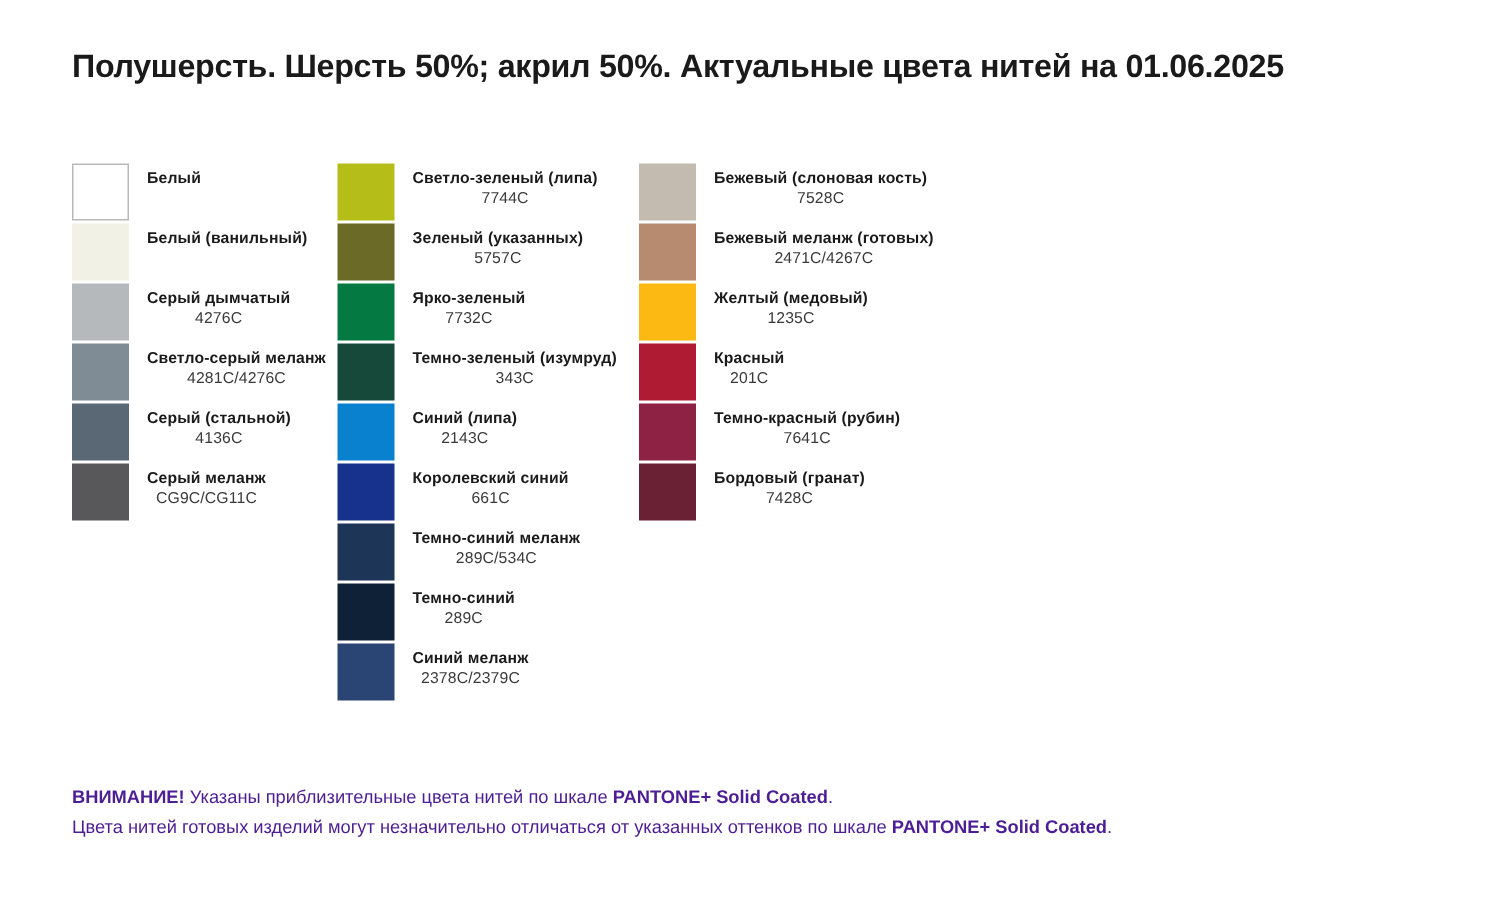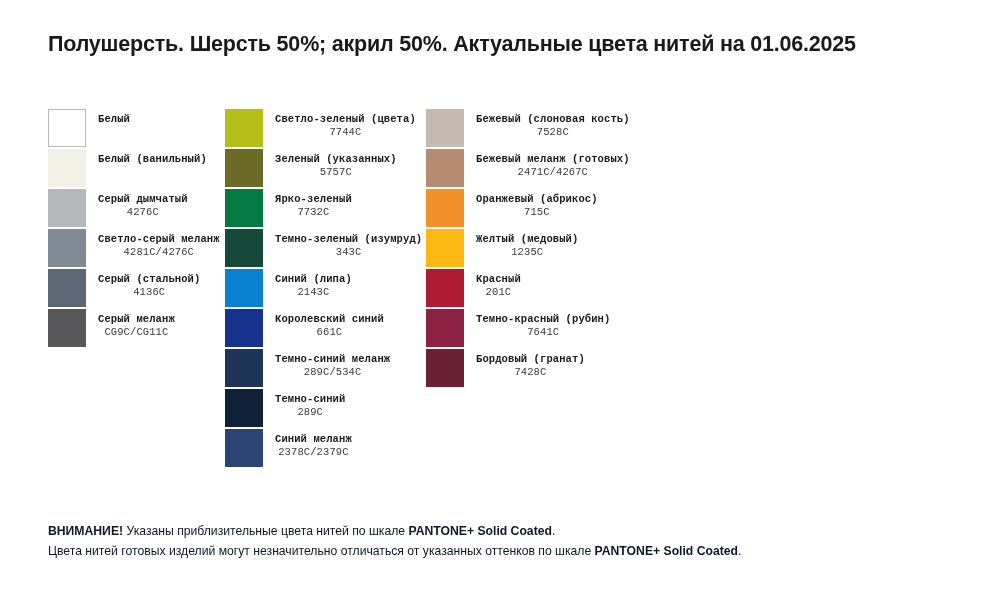--- a/index.html
+++ b/index.html
@@ -32,21 +32,20 @@
     left: 48px;
     top: 109px;
     width: 904px;
     display: flex;
     gap: 0px;
   }
 
   .swatch-column {
     width: 177px;
     flex: 0 0 auto;
-    font-family: Liberation Mono, monospace;
   }
   .swatch-column.col-2 { margin-left: 0px; }
   .swatch-column.col-3 { margin-left: 0px; padding-left: 24px; }
 
   .swatch-row {
     display: flex;
     align-items: flex-start;
     height: 40px;
   }
 
@@ -84,21 +83,21 @@
   .swatch-code:empty { display: none; }
 
   #footer-note {
     position: absolute;
     left: 48px;
     top: 522px;
     width: 900px;
   }
   .footer-line {
     font-size: 12.2px;
-    color: #0f172a;
+    color: #4c1d95;
     line-height: 1.62;
     white-space: nowrap;
   }
   .footer-strong { font-weight: bold; }
 </style>
 </head>
 <body>
 
 <div id="page-title">Полушерсть. Шерсть 50%; акрил 50%. Актуальные цвета нитей на 01.06.2025</div>
 
@@ -142,21 +141,21 @@
         <div class="swatch-text">
           <div class="swatch-name">Серый меланж</div>
           <div class="swatch-code">CG9C/CG11C</div>
         </div>
       </div>
     </div>
   <div class="swatch-column col-2">
       <div class="swatch-row">
         <div class="swatch-chip" style="background: rgb(181, 189, 25);"></div>
         <div class="swatch-text">
-          <div class="swatch-name">Светло-зеленый (цвета)</div>
+          <div class="swatch-name">Светло-зеленый (липа)</div>
           <div class="swatch-code">7744C</div>
         </div>
       </div>
       <div class="swatch-row">
         <div class="swatch-chip" style="background: rgb(107, 107, 39);"></div>
         <div class="swatch-text">
           <div class="swatch-name">Зеленый (указанных)</div>
           <div class="swatch-code">5757C</div>
         </div>
       </div>
@@ -216,27 +215,20 @@
         <div class="swatch-text">
           <div class="swatch-name">Бежевый (слоновая кость)</div>
           <div class="swatch-code">7528C</div>
         </div>
       </div>
       <div class="swatch-row">
         <div class="swatch-chip" style="background: rgb(182, 139, 112);"></div>
         <div class="swatch-text">
           <div class="swatch-name">Бежевый меланж (готовых)</div>
           <div class="swatch-code">2471C/4267C</div>
-        </div>
-      </div>
-      <div class="swatch-row">
-        <div class="swatch-chip" style="background: rgb(242, 145, 42);"></div>
-        <div class="swatch-text">
-          <div class="swatch-name">Оранжевый (абрикос)</div>
-          <div class="swatch-code">715C</div>
         </div>
       </div>
       <div class="swatch-row">
         <div class="swatch-chip" style="background: rgb(253, 185, 19);"></div>
         <div class="swatch-text">
           <div class="swatch-name">Желтый (медовый)</div>
           <div class="swatch-code">1235C</div>
         </div>
       </div>
       <div class="swatch-row">

